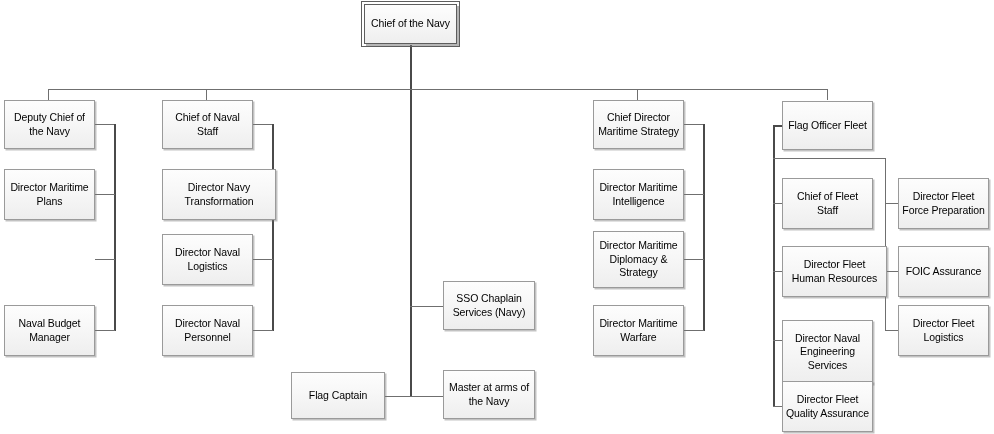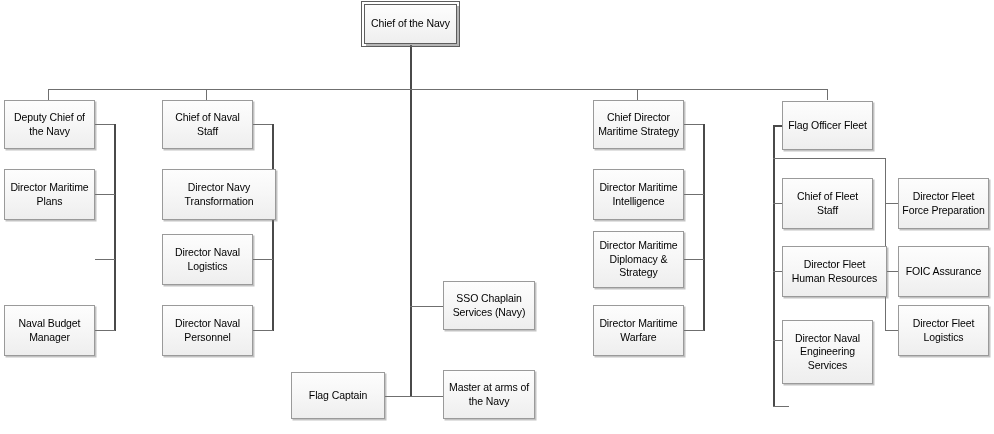--- a/index.html
+++ b/index.html
@@ -161,20 +161,24 @@
     <span>Chief of Fleet Staff</span>
   </div>
   <div class="node" style="left:782px; top:246px; width:105px; height:51px;">
     <span>Director Fleet
 Human Resources</span>
   </div>
   <div class="node" style="left:782px; top:314px; width:91px; height:64px;margin-top:6px;">
     <span>Director Naval
 Engineering Services</span>
   </div>
+  <div class="node" style="left:782px; top:381px; width:91px; height:51px;">
+    <span>Director Fleet
+Quality Assurance</span>
+  </div>
 
   <div class="node" style="left:898px; top:178px; width:91px; height:51px;">
     <span>Director Fleet Force
 Preparation</span>
   </div>
   <div class="node" style="left:898px; top:246px; width:91px; height:51px;">
     <span>FOIC Assurance</span>
   </div>
   <div class="node" style="left:898px; top:305px; width:91px; height:51px;">
     <span>Director Fleet

